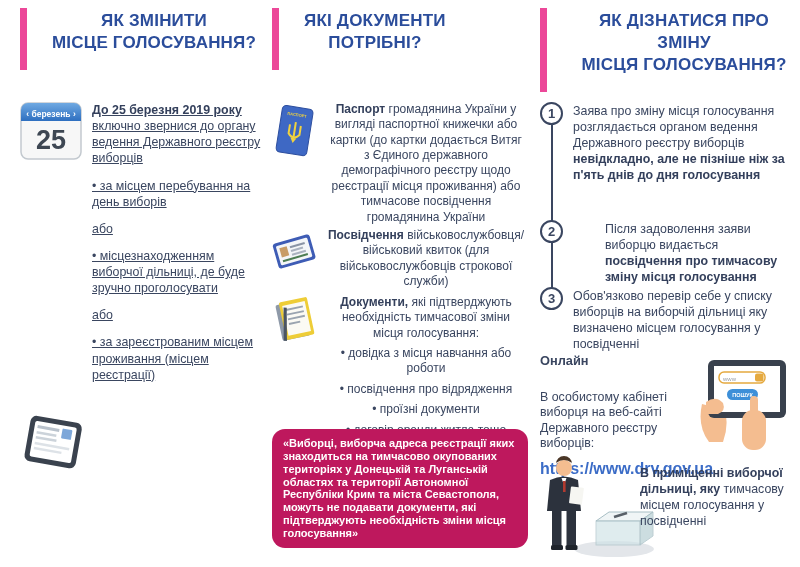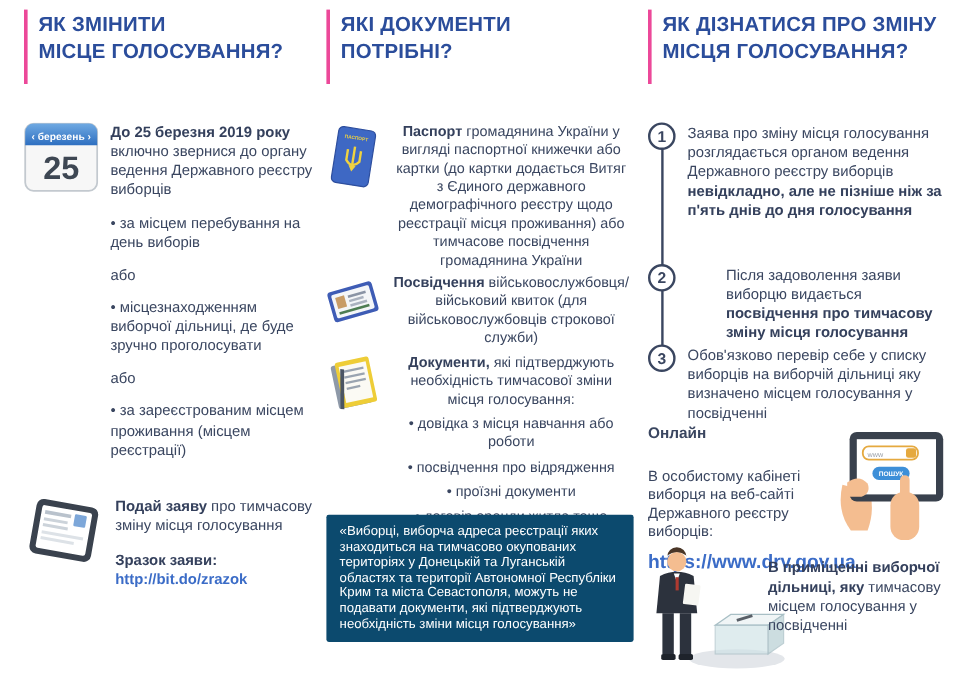--- a/index.html
+++ b/index.html
@@ -3,31 +3,31 @@
 <meta charset="utf-8">
 <style>
   * { margin:0; padding:0; box-sizing:border-box; }
   html,body { background:#ffffff; }
   body { font-family:"Liberation Sans", sans-serif; }
   .page { position:relative; width:800px; height:567px; background:#ffffff; overflow:hidden; color:#3a4660; }
   .col { position:absolute; top:0; height:567px; }
   #col1 { left:20px;  width:242px; }
   #col2 { left:272px; width:256px; }
   #col3 { left:540px; width:256px; }
-  .hdr { position:absolute; top:8px; left:0; border-left:3px solid #ec4899; padding:2px 0 16px 9px;
-         color:#2b4d9b; font-size:17px; line-height:1.3; font-weight:bold; letter-spacing:.2px; }
+  .hdr { position:absolute; top:8px; left:0; border-left:7px solid #ec4899; padding:2px 0 16px 25px;
+         color:#2b4d9b; font-size:17px; line-height:1.3; font-weight:bold; letter-spacing:.2px;text-align:center; }
   .row { position:absolute; display:flex; gap:10px; }
   .txt { font-size:12.4px; line-height:1.3; }
   .txt p { margin-bottom:11px; }
   .c2 .txt { font-size:12px; line-height:1.28; }
   .c2 .txt p { margin-bottom:5px;text-align:center; }
   b { font-weight:bold; color:#34405c; }
   .link { color:#3b6cc7; font-weight:bold; text-decoration:none; white-space:nowrap; }
-  .note { position:absolute; top:429px; left:0; right:0; background:#0c4a6e; color:#ffffff; border-radius:2px;
-          padding:8px 11px; font-weight:normal; font-size:11px; line-height:1.17; }
+  .note { position:absolute; top:429px; left:0; right:0; background:#be185d; color:#ffffff; border-radius:13px;
+          padding:8px 11px; font-weight:bold; font-size:11px; line-height:1.17; }
   .circle { width:23px; height:23px; border:2px solid #3a4660; border-radius:50%; background:#fff;
             display:flex; align-items:center; justify-content:center; font-weight:bold; font-size:13px;
             flex:none; position:relative; z-index:1; }
   .vline { position:absolute; left:10.5px; top:113px; height:188px; width:2px; background:#3a4660; }
   .step-txt { font-size:12.4px; line-height:1.28; padding-top:2px; }
   .online-txt { width:156px; font-size:12.4px; line-height:1.25; }
   .online-title { font-weight:bold; margin-bottom:21px; font-size:12.8px; }
   .online-link { margin-top:7px; font-size:16px; }
   svg text { font-family:"Liberation Sans", sans-serif; }
   .ic { flex:none; }
@@ -36,21 +36,21 @@
 <body>
 
 <div class="page">
 
   <section class="col" id="col1">
     <h2 class="hdr">
       <span>ЯК ЗМІНИТИ</span><br>
       <span>МІСЦЕ ГОЛОСУВАННЯ?</span>
     </h2>
 
-    <div class="row" style="top:102px; left:0; width:242px;">
+    <div class="row" style="top:102px; left:0; width:242px;text-decoration:underline;">
       <svg class="ic" width="62" height="58" viewBox="0 0 62 58">
         <defs>
           <linearGradient id="calg" x1="0" y1="0" x2="0" y2="1">
             <stop offset="0" stop-color="#6fa9e2"></stop>
               <stop offset="1" stop-color="#2e6fc0"></stop>
           </linearGradient>
         </defs>
         <rect x="1" y="1" width="60" height="56" rx="7" fill="#f7f7f7" stroke="#c3c9cf" stroke-width="1.5"></rect>
         <path d="M1 8 a7 7 0 0 1 7 -7 h46 a7 7 0 0 1 7 7 v11 h-60 z" fill="url(#calg)"></path>
         <text x="31" y="14.5" text-anchor="middle" font-size="8.5" font-weight="bold" fill="#ffffff">‹ березень ›</text>
@@ -72,27 +72,20 @@
           <rect x="7" y="5" width="52" height="46" rx="6" fill="#3a424e"></rect>
           <rect x="12" y="10" width="42" height="36" rx="2" fill="#ffffff"></rect>
           <rect x="15" y="14" width="22" height="3" fill="#b9c2cc"></rect>
           <rect x="40" y="13" width="10" height="10" rx="1" fill="#7da7d9"></rect>
           <rect x="15" y="20" width="20" height="2.5" fill="#ccd3da"></rect>
           <rect x="15" y="25" width="21" height="2.5" fill="#ccd3da"></rect>
           <rect x="15" y="31" width="35" height="2.5" fill="#dde2e7"></rect>
           <rect x="15" y="36" width="28" height="2.5" fill="#dde2e7"></rect>
         </g>
       </svg>
-      <div class="txt" style="width:166px;">
-        <p style="margin-bottom:13px;"><b>Подай заяву</b><span> про тимчасову зміну місця голосування</span></p>
-        <p>
-          <b>Зразок заяви:</b><br>
-          <a href="#" class="link">http://bit.do/zrazok</a>
-        </p>
-      </div>
     </div>
   </section>
 
   <section class="col c2" id="col2">
     <h2 class="hdr">
       <span>ЯКІ ДОКУМЕНТИ</span><br>
       <span>ПОТРІБНІ?</span>
     </h2>
 
     <div class="row" style="top:102px; left:0; width:256px;">

